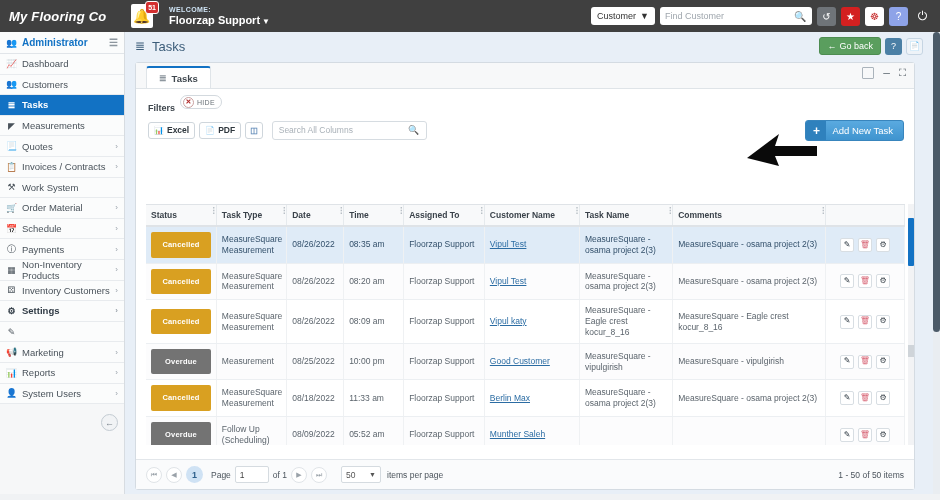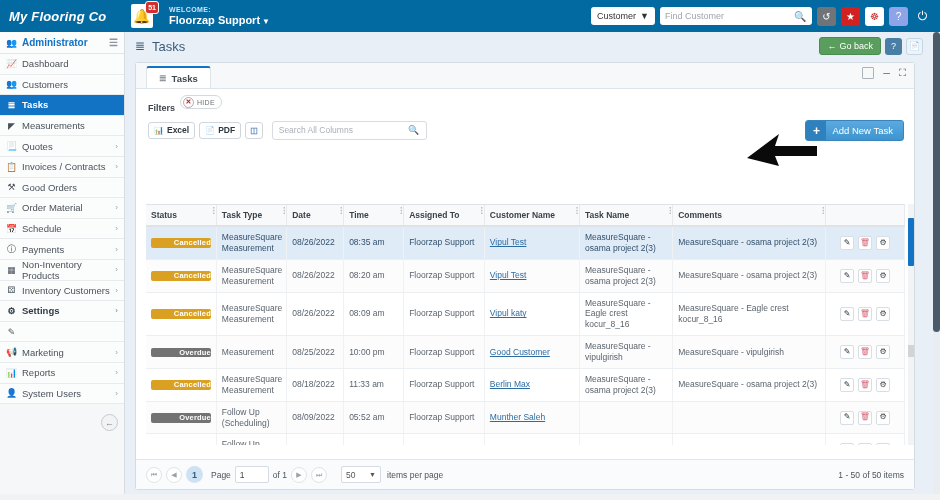--- a/index.html
+++ b/index.html
@@ -7,21 +7,21 @@
     width: 940px; height: 500px;
     font-family: "Liberation Sans", sans-serif;
     overflow: hidden;
     background: #ffffff;
   }
   .app { position: relative; width: 940px; height: 500px; background:#fff; }
 
   
   .topbar {
     position:absolute; left:0; top:0; width:940px; height:32px;
-    background:#0369a1; display:flex; align-items:center;
+    background:#404040; display:flex; align-items:center;
   }
   .brand {
     width:125px; font-size:13px; font-weight:bold; font-style:italic;
     color:#fff; padding-left:9px; letter-spacing:.2px;
   }
   .welcome-wrap { display:flex; align-items:center; margin-left:6px; }
   .bell-box { position:relative; width:24px; height:25px; }
   .bell-icon {
     width:22px; height:24px; background:#fff; border-radius:2px;
     display:flex; align-items:center; justify-content:center;
@@ -211,21 +211,21 @@
   }
   .grid td {
     border-bottom:1px solid #eceff2; border-right:1px solid #eff1f3;
     font-size:8.5px; color:#5b646c; padding:5px 5px; vertical-align:middle;
     line-height:1.28;
   }
   .grid tr.rowsel td { background:#dfebf7; color:#33506b; }
   .grid tr.rowalt td { background:#fcfcfd; }
   .badge {
     display:inline-block; color:#fff; font-size:7.5px; font-weight:bold;
-    border-radius:2px; padding:0 0; width:60px; text-align:right;
+    border-radius:2px; padding:8px 0; width:60px; text-align:center;
     letter-spacing:.2px;
   }
   .b-cancelled { background:#d9a021; }
   .b-overdue { background:#737373; }
   .link { color:#2b6ca3; text-decoration:underline; }
   .act-wrap { display:flex; gap:4px; justify-content:center; }
   .act {
     width:14px; height:14px; border:1px solid #d8dee3; border-radius:2px;
     background:#fff; display:flex; align-items:center; justify-content:center;
     font-size:8px;
@@ -361,21 +361,21 @@
           <span>Quotes</span>
           <span class="sb-arrow">›</span>
         </div>
         <div class="sb-item">
           <span class="sb-ico">📋</span>
           <span>Invoices / Contracts</span>
           <span class="sb-arrow">›</span>
         </div>
         <div class="sb-item">
           <span class="sb-ico">⚒</span>
-          <span>Good Orders</span>
+          <span>Work System</span>
         </div>
         <div class="sb-item">
           <span class="sb-ico">🛒</span>
           <span>Order Material</span>
           <span class="sb-arrow">›</span>
         </div>
         <div class="sb-item">
           <span class="sb-ico">📅</span>
           <span>Schedule</span>
           <span class="sb-arrow">›</span>

